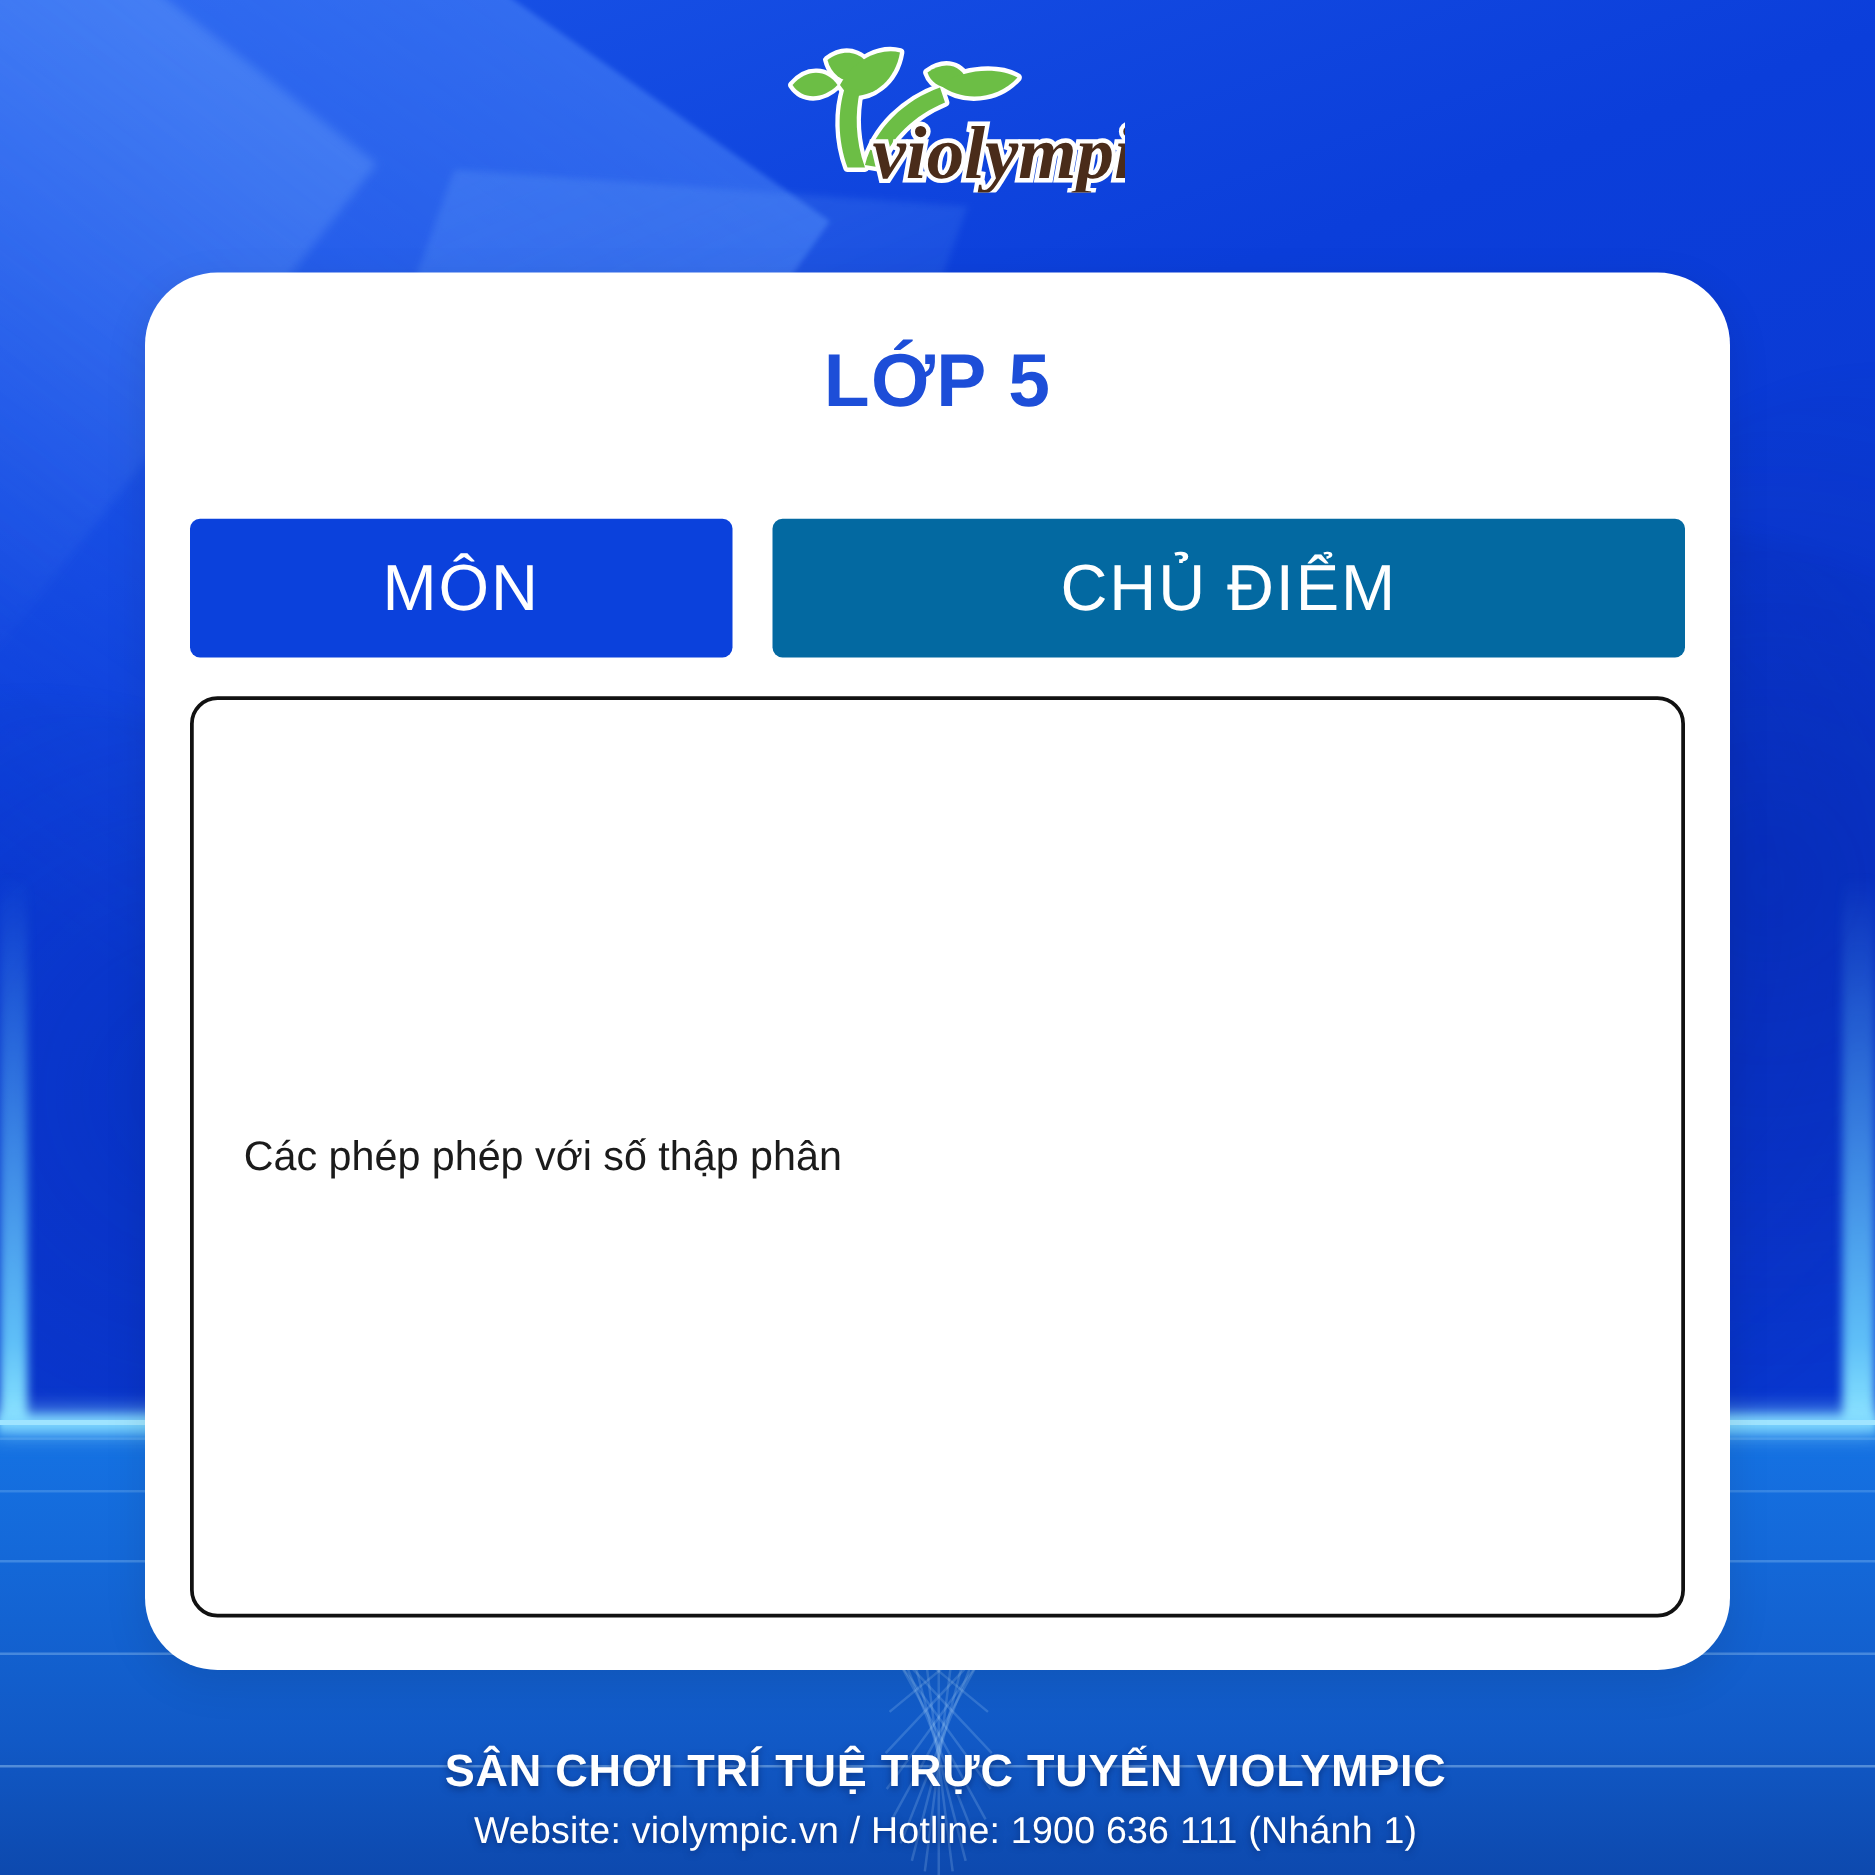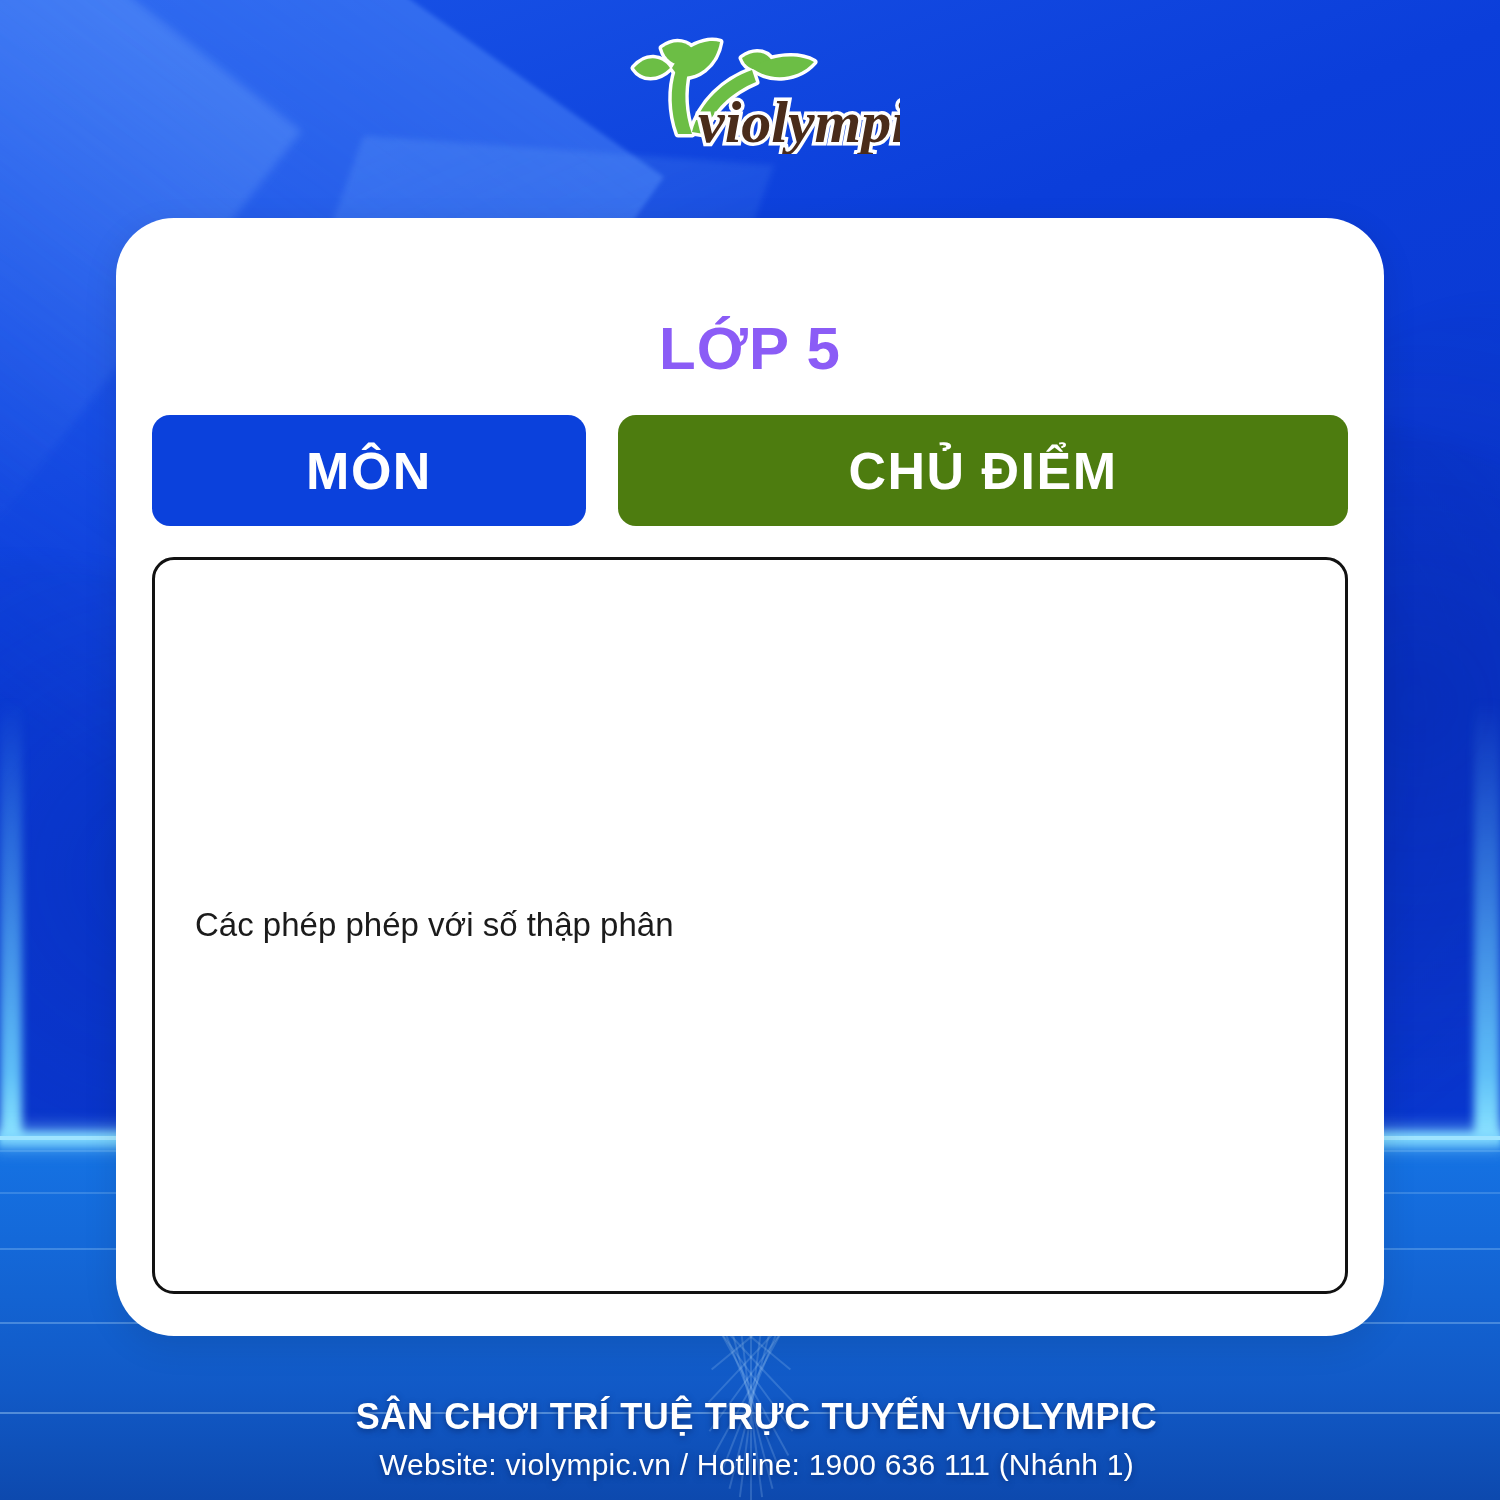--- a/index.html
+++ b/index.html
@@ -129,43 +129,42 @@
     box-shadow: 0 10px 34px rgba(0,0,0,0.10);
   }
 
   .card-title {
     position: absolute;
     left: 0; right: 0; top: 52px;
     text-align: center;
     font-size: 60px;
     font-weight: 700;
     letter-spacing: 1px;
-    color: #8b5cf6;
-    margin-top: 44px;
+    color: #1d4ed8;
   }
 
   .header-row {
     position: absolute;
     left: 36px; right: 36px; top: 197px;
     display: flex;
     gap: 32px;
   }
   .hdr {
     height: 111px;
-    border-radius: 18px;
+    border-radius: 8px;
     display: flex;
     align-items: center;
     justify-content: center;
     color: #ffffff;
     font-size: 52px;
-    font-weight: 700;
+    font-weight: 400;
     letter-spacing: 1.5px;
   }
   .hdr-subject { flex: 0 0 434px; background: #0B41DC; }
-  .hdr-topic   { flex: 1 1 auto;  background: #4d7c0f; text-align: center; }
+  .hdr-topic   { flex: 1 1 auto;  background: #0369a1; text-align: center; }
 
   .body-row {
     position: absolute;
     left: 36px; right: 36px; top: 339px;
     bottom: 42px;
     display: flex;
     gap: 32px;
   }
   .panel {
     border: 3px solid #111111;

